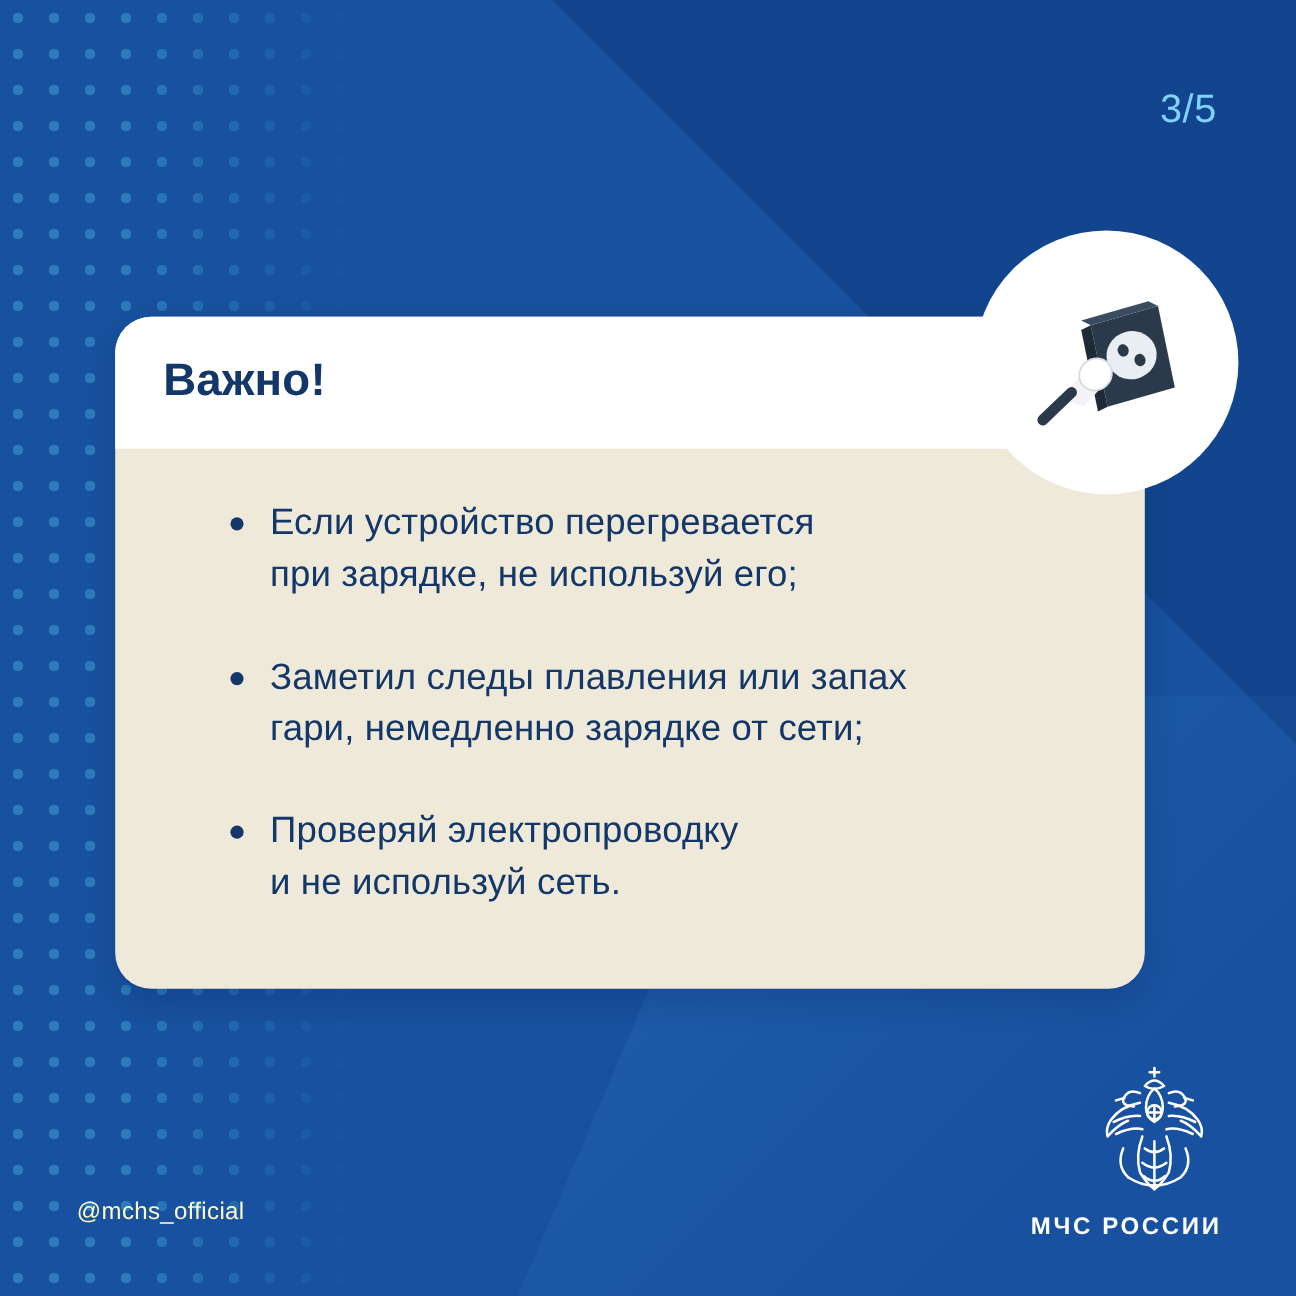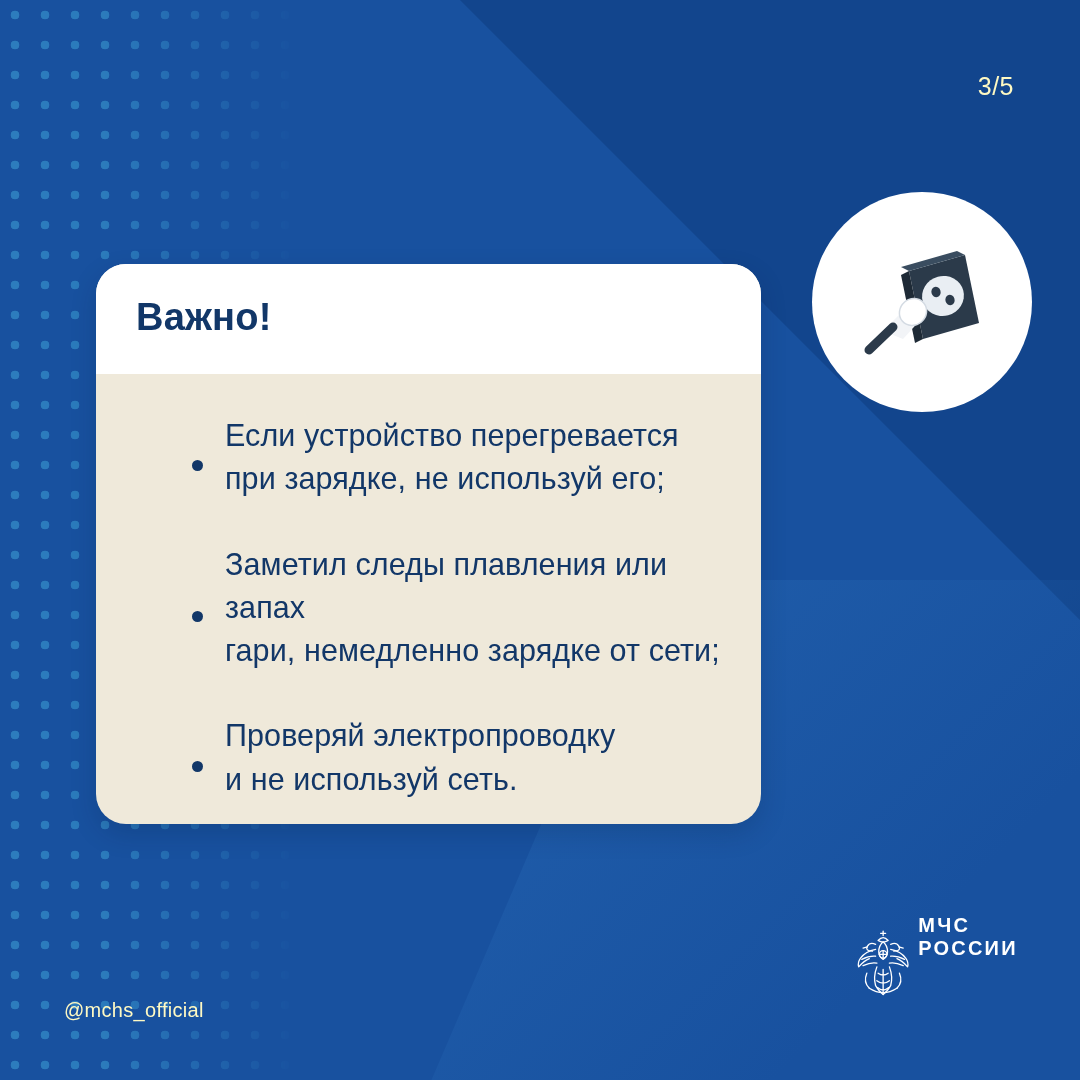--- a/index.html
+++ b/index.html
@@ -60,32 +60,32 @@
     height: 620px;
     background: linear-gradient(135deg, rgba(42,110,186,0.55), rgba(24,81,159,0) 65%);
     clip-path: polygon(35% 0, 100% 0, 100% 100%, 0 100%);
   }
 
   
   .page-counter {
     position: absolute;
     top: 72px;
     right: 66px;
-    color: #fef9c3;
-    font-size: 25px;
+    color: #7dd3fc;
+    font-size: 33px;
     letter-spacing: 0.5px;
     font-family: "Liberation Sans", sans-serif;
   }
 
   
   .card {
     position: absolute;
     left: 96px;
     top: 264px;
-    width: 665px;
+    width: 858px;
     height: 560px;
     border-radius: 30px;
     background: #EFE9DA;
     box-shadow: 0 10px 26px rgba(5,26,62,0.18);
     overflow: visible;
   }
 
   .card-header {
     position: absolute;
     left: 0;
@@ -124,21 +124,21 @@
   
   .bullets {
     position: absolute;
     left: 40px;
     top: 150px;
     right: 40px;
   }
 
   .bullet-item {
     display: flex;
-    align-items: center;
+    align-items: flex-start;
     margin-bottom: 42px;
   }
   .bullet-item:last-child { margin-bottom: 0; }
 
   .bullet-dot {
     flex: 0 0 auto;
     width: 11px;
     height: 11px;
     border-radius: 50%;
     background: #123768;
@@ -160,25 +160,25 @@
     bottom: 58px;
     color: #fef9c3;
     font-size: 20px;
     letter-spacing: 0.3px;
   }
 
   
   .emblem {
     position: absolute;
     right: 62px;
-    bottom: 56px;
+    bottom: 46px;
     width: 170px;
     display: flex;
-    flex-direction: row;
-    align-items: flex-start;
+    flex-direction: column;
+    align-items: flex-end;
   }
   .emblem-name {
     margin-top: 8px;
     color: #FFFFFF;
     font-size: 20px;
     font-weight: bold;
     letter-spacing: 2.2px;
   }
 </style>
 </head>

